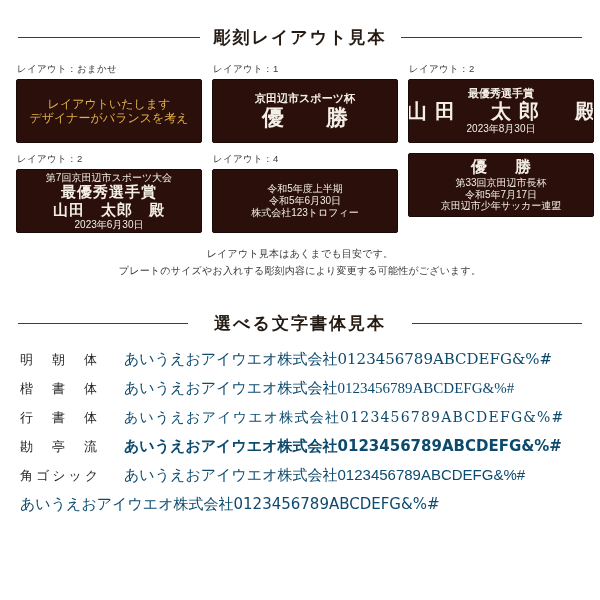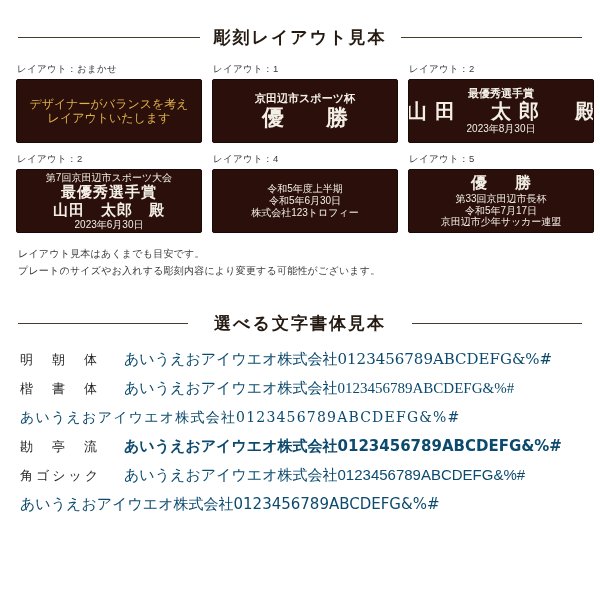--- a/index.html
+++ b/index.html
@@ -92,20 +92,21 @@
   .ln.s16 { font-size: 16px; font-weight: 700; letter-spacing: 1px; }
 
   .notes {
     padding: 4px 18px 0 18px;
   }
   .notes p {
     margin: 0 0 3px 0;
     font-size: 10px;
     color: #3a3a3a;
     letter-spacing: 0.2px;
+    text-align: center;
   }
 
   
   .fonts {
     padding: 10px 20px 0 20px;
   }
   .font-row {
     display: flex;
     align-items: center;
     height: 29px;
@@ -142,22 +143,22 @@
     <div class="rule"></div>
   </div>
 
   <div class="samples">
 
     <div class="row">
 
       <div class="cell">
         <div class="cell-label">レイアウト：おまかせ</div>
         <div class="plate">
+          <div class="ln gold s12">レイアウトいたします</div>
           <div class="ln gold s12">デザイナーがバランスを考え</div>
-          <div class="ln gold s12">レイアウトいたします</div>
         </div>
       </div>
 
       <div class="cell">
         <div class="cell-label">レイアウト：1</div>
         <div class="plate">
           <div class="ln s13">京田辺市スポーツ杯</div>
           <div class="ln s22">優　勝</div>
         </div>
       </div>
@@ -188,21 +189,20 @@
       <div class="cell">
         <div class="cell-label">レイアウト：4</div>
         <div class="plate">
           <div class="ln s11">令和5年度上半期</div>
           <div class="ln s10">令和5年6月30日</div>
           <div class="ln s11">株式会社123トロフィー</div>
         </div>
       </div>
 
       <div class="cell">
-        <div class="cell-label">レイアウト：5</div>
         <div class="plate">
           <div class="ln s16" style="letter-spacing:6px;padding-left:6px;">優　勝</div>
           <div class="ln s11">第33回京田辺市長杯</div>
           <div class="ln s10">令和5年7月17日</div>
           <div class="ln s10">京田辺市少年サッカー連盟</div>
         </div>
       </div>
 
     </div>
   </div>
@@ -224,20 +224,21 @@
       <div class="font-name">明　朝　体</div>
       <div class="font-sample f-mincho">あいうえおアイウエオ株式会社0123456789ABCDEFG&amp;%#</div>
     </div>
 
     <div class="font-row">
       <div class="font-name">楷　書　体</div>
       <div class="font-sample f-kaisho">あいうえおアイウエオ株式会社0123456789ABCDEFG&amp;%#</div>
     </div>
 
     <div class="font-row">
+      <div class="font-name">行　書　体</div>
       <div class="font-sample f-gyosho">あいうえおアイウエオ株式会社0123456789ABCDEFG&amp;%#</div>
     </div>
 
     <div class="font-row">
       <div class="font-name">勘　亭　流</div>
       <div class="font-sample f-kantei">あいうえおアイウエオ株式会社0123456789ABCDEFG&amp;%#</div>
     </div>
 
     <div class="font-row">
       <div class="font-name">角ゴシック</div>

